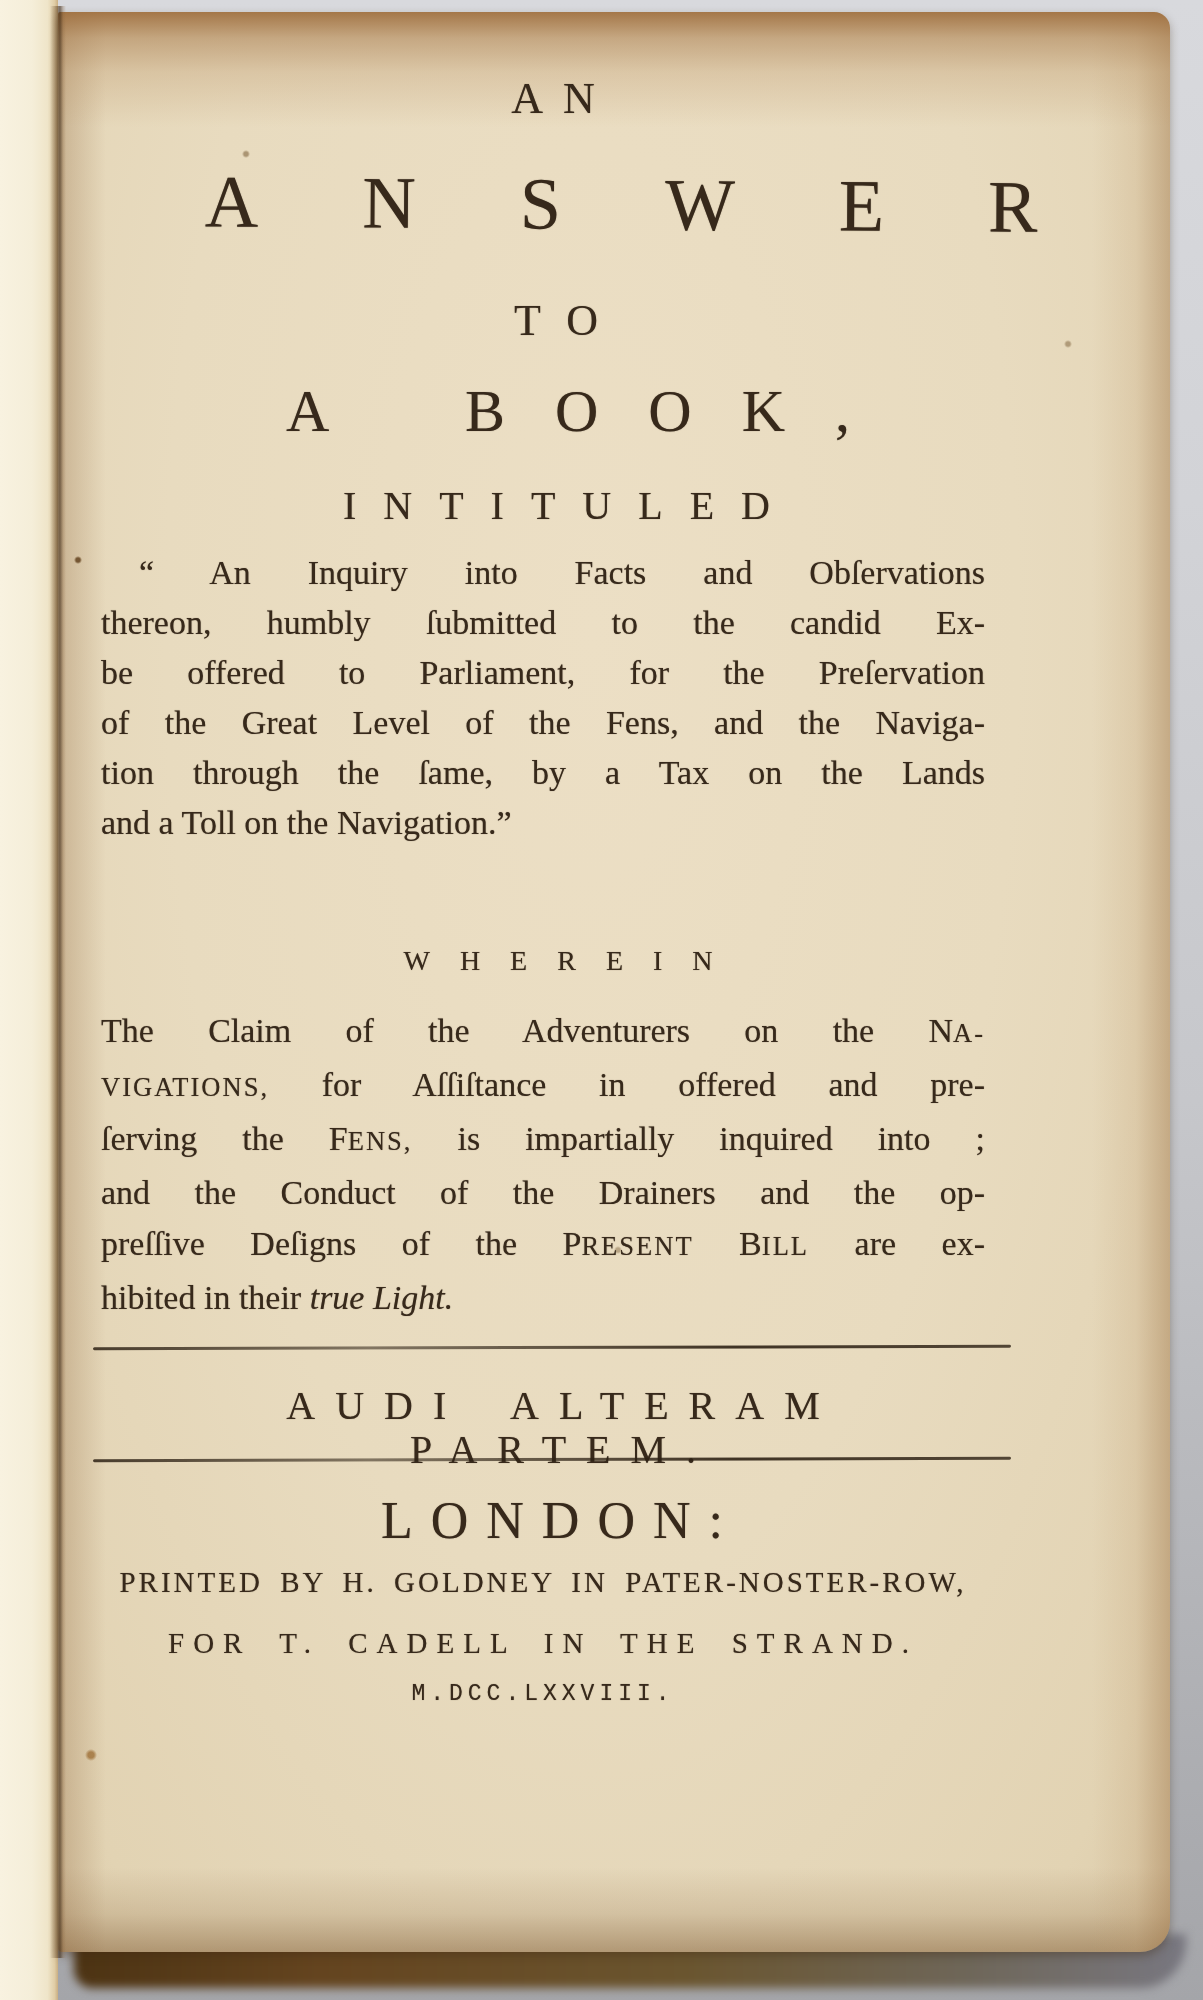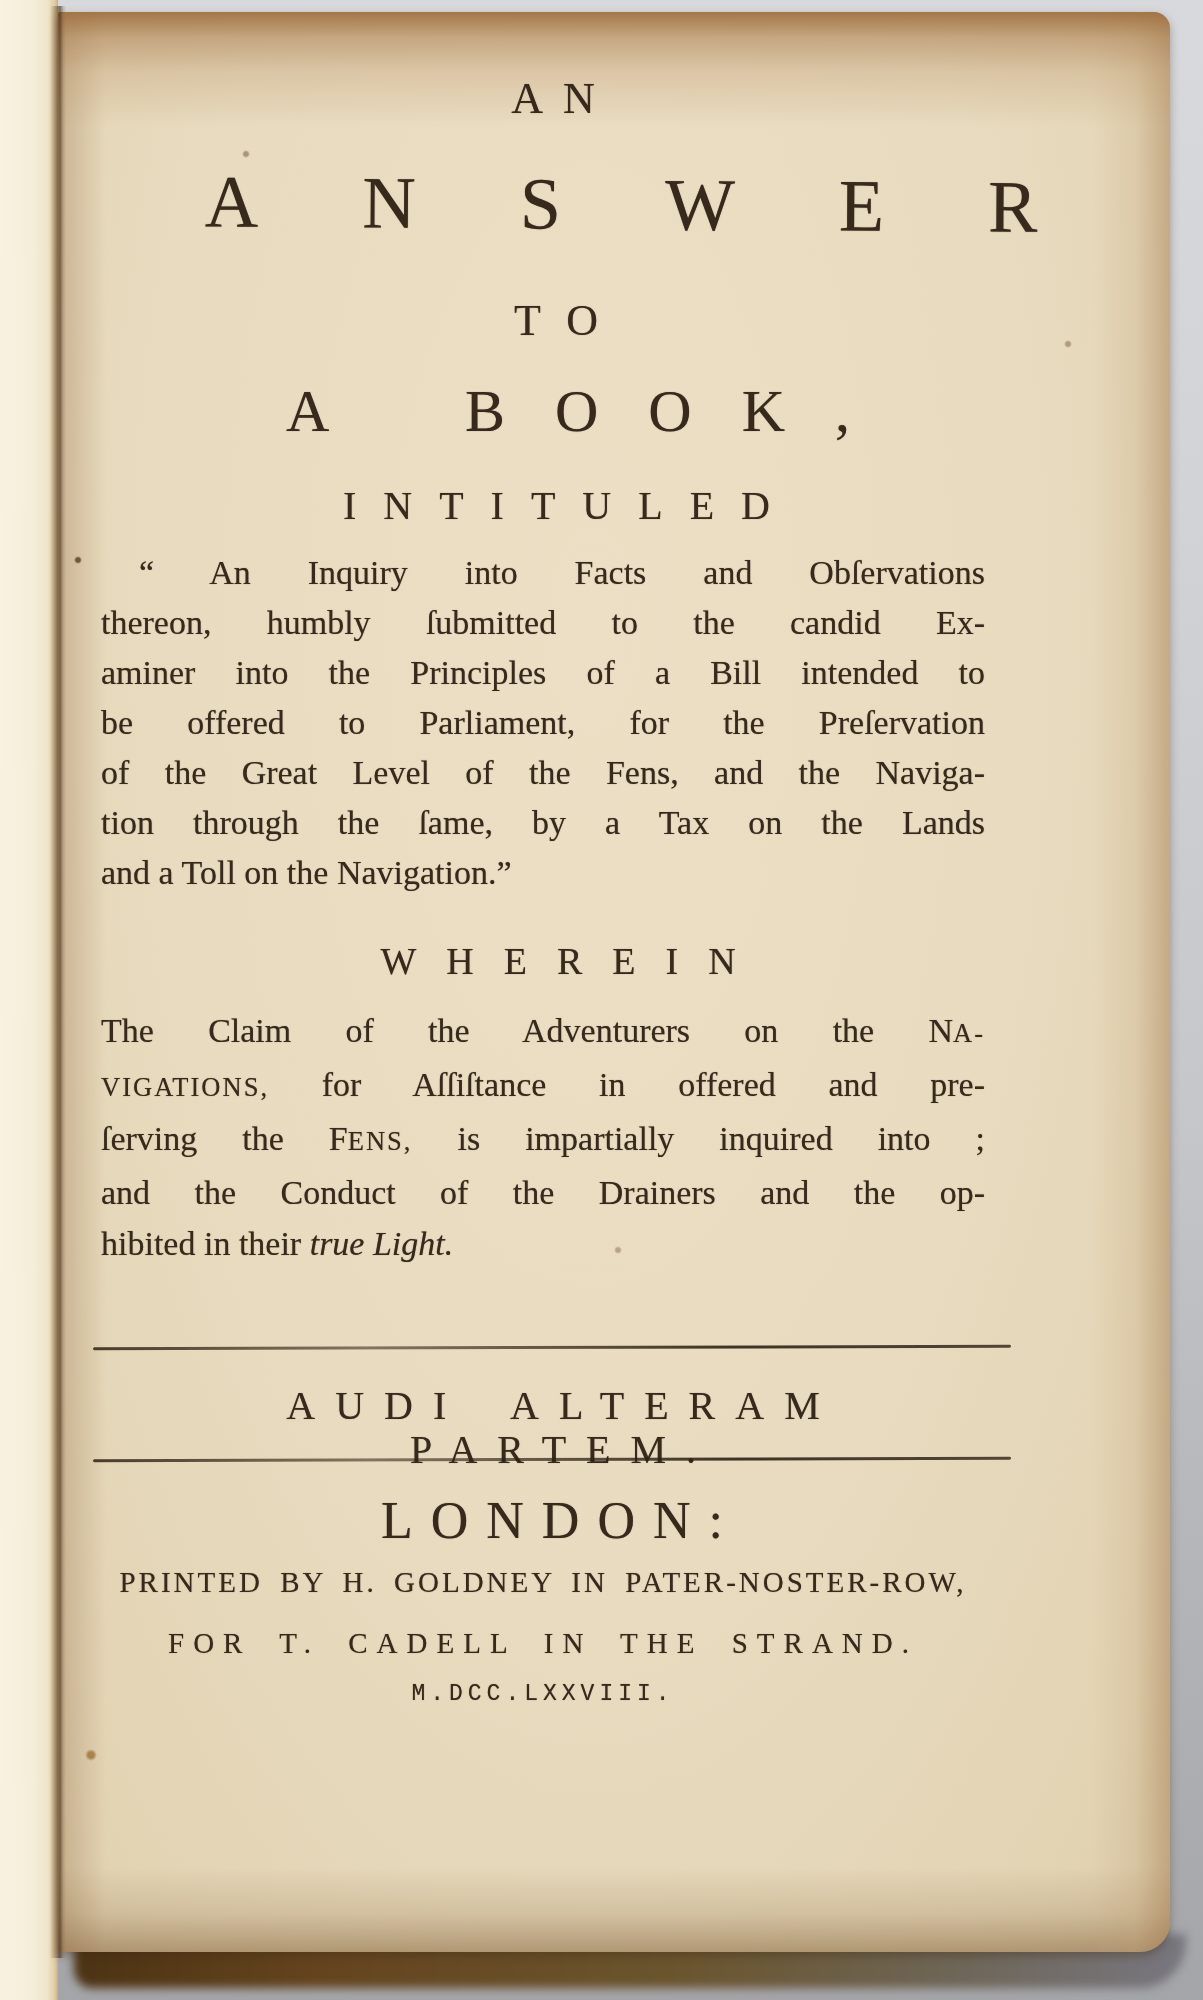--- a/index.html
+++ b/index.html
@@ -58,21 +58,21 @@
   .a-book{top:366px;font-size:60px;letter-spacing:50px;padding-left:50px;word-spacing:24px;line-height:66px;}
   .intituled{top:472px;font-size:40px;letter-spacing:27px;padding-left:27px;line-height:44px;}
   .body-par{font-size:34px;line-height:50px;}
   .quote-par{top:536px;}
   .claim-par{top:993px;line-height:51px;}
   .jline{text-align:justify;text-align-last:justify;}
   .lline{text-align:left;text-align-last:left;}
   .indent{text-indent:38px;}
   .sc{font-size:0.78em;letter-spacing:2px;}
   .it{font-style:italic;}
-  .wherein{top:928px;font-size:38px;letter-spacing:30px;padding-left:30px;line-height:42px;}
+  .wherein{top:928px;font-size:28px;letter-spacing:30px;padding-left:30px;line-height:42px;}
   .rule{position:absolute;left:35px;width:918px;height:3px;
     background:linear-gradient(90deg,rgba(45,33,20,0.85),rgba(45,33,20,0.55) 30%,rgba(45,33,20,0.9) 70%,rgba(45,33,20,0.8));
     border-radius:2px;transform:rotate(-0.15deg);}
   .rule-1{top:1334px;}
   .rule-2{top:1446px;}
   .motto{top:1372px;font-size:40px;letter-spacing:20px;padding-left:20px;word-spacing:16px;line-height:44px;}
   .city{top:1480px;font-size:52px;letter-spacing:18px;padding-left:18px;line-height:58px;}
   .printer{top:1553px;font-size:29px;letter-spacing:3px;word-spacing:7px;line-height:34px;}
   .publisher{top:1614px;font-size:29px;letter-spacing:9px;word-spacing:12px;line-height:34px;}
   .date{top:1666px;font-size:23px;letter-spacing:5px;line-height:32px;font-family:Liberation Mono, monospace;}
@@ -92,34 +92,34 @@
 
   <div class="col centered ink to-line">TO</div>
 
   <div class="col centered ink a-book">A BOOK,</div>
 
   <div class="col centered ink intituled">INTITULED</div>
 
   <div class="col ink body-par quote-par">
     <div class="jline indent">“ An Inquiry into Facts and Obſervations</div>
     <div class="jline">thereon, humbly ſubmitted to the candid Ex-</div>
-    <div class="jline">aminer into the Principles of a Bill intended to</div>
     <div class="jline">be offered to Parliament, for the Preſervation</div>
     <div class="jline">of the Great Level of the Fens, and the Naviga-</div>
     <div class="jline">tion through the ſame, by a Tax on the Lands</div>
     <div class="lline">and a Toll on the Navigation.”</div>
   </div>
 
   <div class="col centered ink wherein">WHEREIN</div>
 
   <div class="col ink body-par claim-par">
     <div class="jline"><span>The Claim of the Adventurers on the N</span><span class="sc">A-</span></div>
     <div class="jline"><span class="sc">VIGATIONS,</span><span> for Aſſiſtance in offered and pre-</span></div>
     <div class="jline"><span>ſerving the F</span><span class="sc">ENS,</span><span> is impartially inquired into ;</span></div>
     <div class="jline"><span>and the Conduct of the Drainers and the op-</span></div>
+    <div class="jline"><span>preſſive Deſigns of the P</span><span class="sc">RESENT</span><span> B</span><span class="sc">ILL</span><span> are ex-</span></div>
     <div class="lline"><span>hibited in their </span><span class="it">true Light.</span></div>
   </div>
 
   <div class="rule rule-1"></div>
 
   <div class="col centered ink motto">AUDI ALTERAM PARTEM.</div>
 
   <div class="rule rule-2"></div>
 
   <div class="col centered ink city">LONDON:</div>

